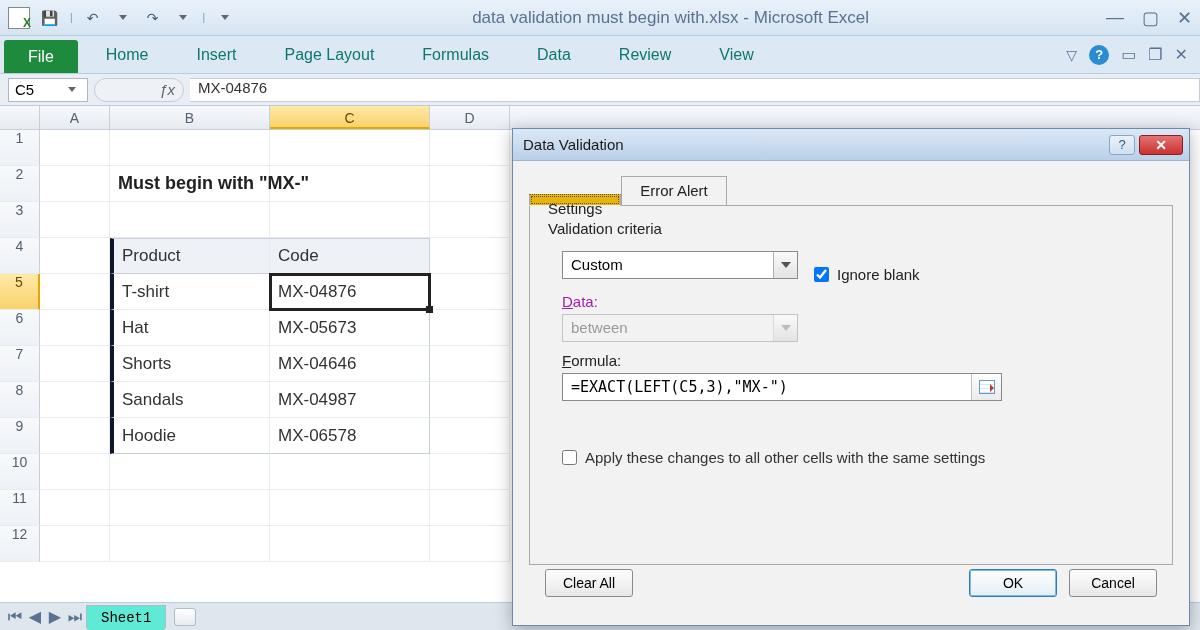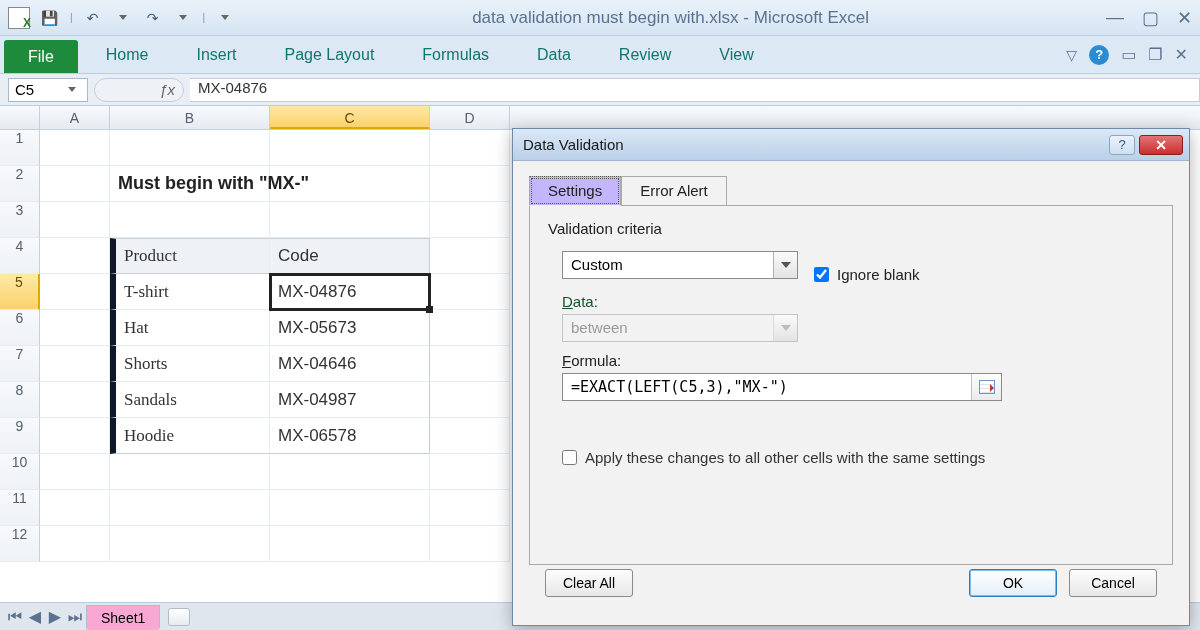--- a/index.html
+++ b/index.html
@@ -41,50 +41,50 @@
 
   .rowhdr { width:40px; border-right:1px solid #c7cfd8; border-bottom:1px solid #e6ecf0; background:linear-gradient(#f7f9fb,#eef1f6); text-align:center; font-size:14px; color:#54606e;}
   .rowhdr.sel{background:linear-gradient(#ffe9a8,#f9d26b); color:#6a4a00; border-right:2px solid #e0a800;}
   .grid { display:flex; flex-direction:column;}
   .gr { display:flex; height:36px;}
   .cell { border-right:1px solid #e6ecf0; border-bottom:1px solid #e6ecf0; padding:0 8px; font-size:17px; color:#333; display:flex; align-items:center;}
   .cA{width:70px;} .cB{width:160px;} .cC{width:160px;} .cD{width:80px;}
 
   .title-cell{font-weight:bold; font-size:18px; color:#222;}
   .th-cell{background:#eef1f5; border-top:1px solid #c7cfd8; border-bottom:1px solid #c7cfd8;}
-  .tbl-left{border-left:6px solid #0f172a;font-family:Liberation Serif, serif;}
+  .tbl-left{border-left:4px solid #0f172a;}
   .tbl-rightline{border-right:1px solid #c7cfd8!important;}
 
   .active-outline{outline:3px solid #222; outline-offset:-2px; position:relative;}
   .active-outline::after{content:""; position:absolute; right:-4px; bottom:-4px; width:7px; height:7px; background:#222;}
 
   
   .sheettabs{position:absolute; left:0; bottom:0; right:0; height:28px; background:#dfe6ee; display:flex; align-items:center; border-top:1px solid #b9cde2; padding-left:6px; gap:2px;}
   .nav-tri{width:18px;height:18px;display:flex;align-items:center;justify-content:center;color:#5a7290;cursor:pointer;}
-  .sheet-tab{background:#f9a8d4;border:1px solid #b0bcc8;border-bottom:none;padding:4px 14px;font-size:14px;border-radius:0 0 4px 4px;transform:translateY(1px);cursor:pointer;}
+  .sheet-tab{background:#5eead4;border:1px solid #b0bcc8;border-bottom:none;padding:4px 14px;font-size:14px;border-radius:0 0 4px 4px;transform:translateY(1px);cursor:pointer;font-family:Liberation Mono, monospace;}
   .insert-sheet{width:22px;height:18px;background:linear-gradient(#fff,#e6ebf1);border:1px solid #b0bcc8;border-radius:3px;margin-left:6px;cursor:pointer;}
 
   
   .dialog{position:absolute; left:512px; top:128px; width:678px; height:498px; background:#f2f2f2; border:1px solid #6d8aa8; box-shadow:0 4px 16px rgba(0,0,0,.3);}
   .dlg-title{height:32px; background:linear-gradient(#dbe8f6,#b9d0e8); display:flex; align-items:center; padding:0 6px; border-bottom:1px solid #9db6cf;}
   .dlg-title-text{font-size:15px; color:#1a1a1a; padding-left:4px;}
   .dlg-title .spacer{flex:1;}
   .dlg-help{width:26px;height:20px;background:linear-gradient(#eaf1fa,#cfe0f1);border:1px solid #8aa7c4;border-radius:3px;display:flex;align-items:center;justify-content:center;color:#2a5a8a;font-size:13px;margin-right:4px;cursor:pointer;}
   .dlg-close{width:44px;height:20px;background:linear-gradient(#e57373,#c93030);border:1px solid #8a1f1f;border-radius:3px;display:flex;align-items:center;justify-content:center;color:#fff;font-weight:bold;font-size:14px;cursor:pointer;}
 
   .dlg-body{padding:14px 16px 10px 16px;}
   .tabs{display:flex;height:30px;}
   .tab{border:1px solid #a9a9a9;background:#f2f2f2;padding:5px 18px;font-size:15px;color:#222;margin-right:0;position:relative;top:1px;cursor:pointer;}
-  .tab.active{background:#c4b5fd;border-bottom:1px solid #f2f2f2;border-top:1px dotted #555;outline:1px dotted #555; outline-offset:-3px; z-index:2;}
+  .tab.active{background:#eab308;border-bottom:1px solid #f2f2f2;border-top:1px dotted #555;outline:1px dotted #555; outline-offset:-3px; z-index:2;margin-top:18px;}
   .tabpanel{border:1px solid #a9a9a9;background:#f2f2f2;padding:14px 18px 20px 18px;min-height:360px;}
 
   .group-label{font-size:15px;color:#222;margin-bottom:10px;}
   .fld-label{font-size:15px;color:#222;margin:10px 0 4px 0;}
   .fld-label .u{text-decoration:underline;}
-  .fld-label.disabled{color:#14532d;}
+  .fld-label.disabled{color:#a21caf;}
   .combo{display:flex;width:236px;height:28px;border:1px solid #8a8a8a;background:#fff;}
   .combo.disabled{background:#f2f2f2;border-color:#c3c3c3;color:#9a9a9a;}
   .combo .val{flex:1;padding:4px 8px;font-size:15px;}
   .combo .dd{width:24px;background:linear-gradient(#fafafa,#e3e3e3);border-left:1px solid #b0b0b0;display:flex;align-items:center;justify-content:center;cursor:pointer;}
   .combo.disabled .dd{border-left-color:#dadada;cursor:default;}
   .row{display:flex;align-items:center;gap:16px;}
   .chk{display:flex;align-items:center;gap:8px;font-size:15px;color:#222;cursor:pointer;margin-top:19px;}
   .chk input{width:15px;height:15px;}
   .formula-row{display:flex;align-items:center;width:440px;height:28px;border:1px solid #8a8a8a;background:#fff;}
   .formula-row .txt{flex:1;padding:4px 8px;font-size:15px;font-family:Consolas,monospace;}

